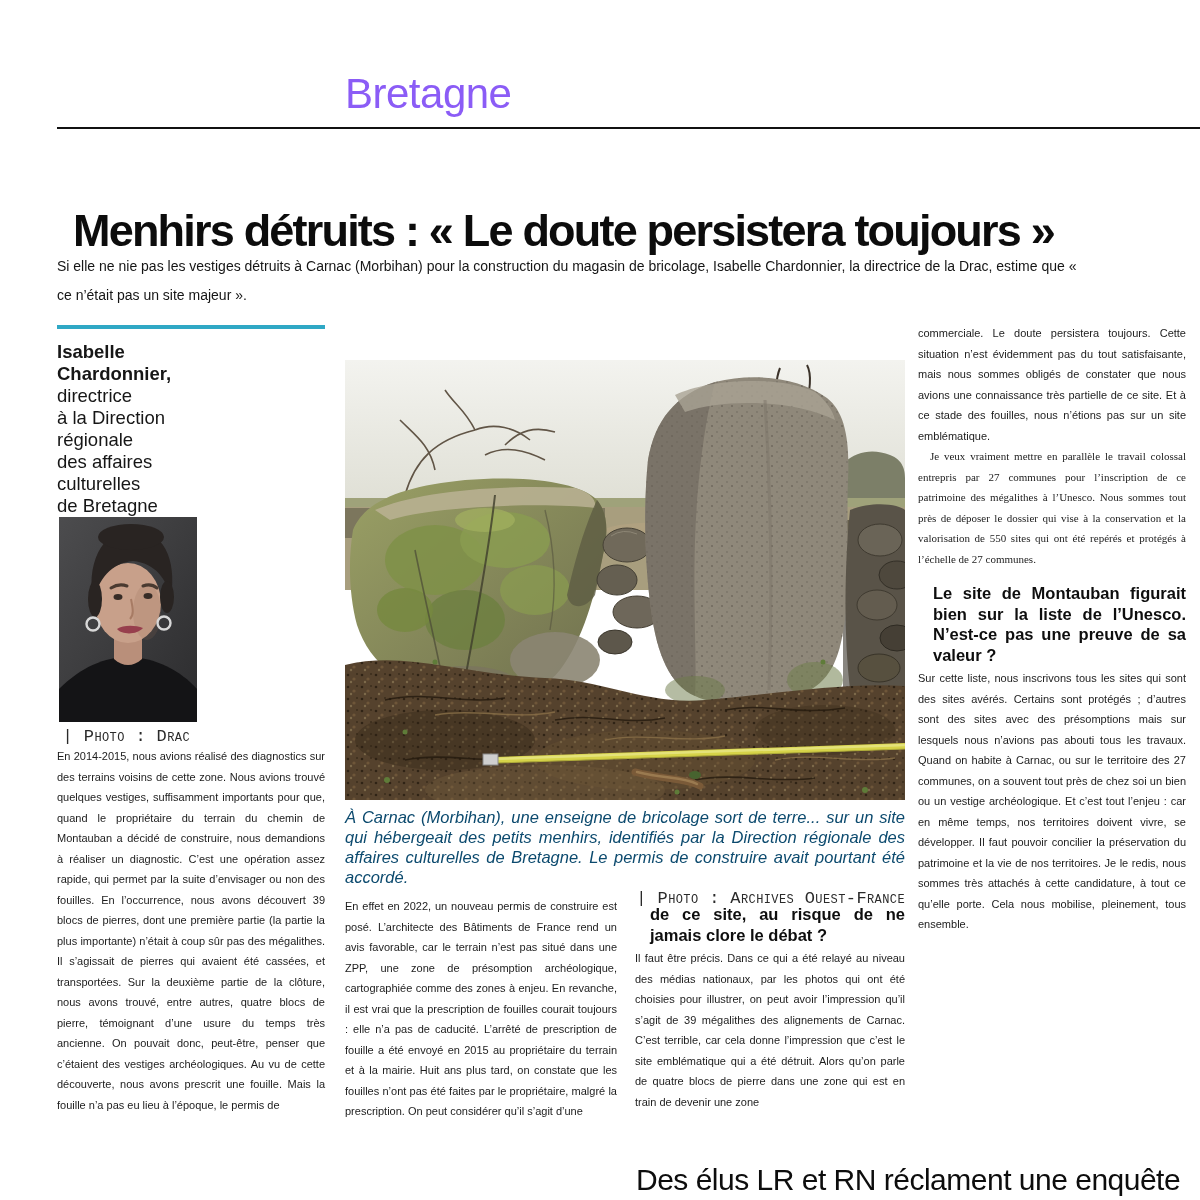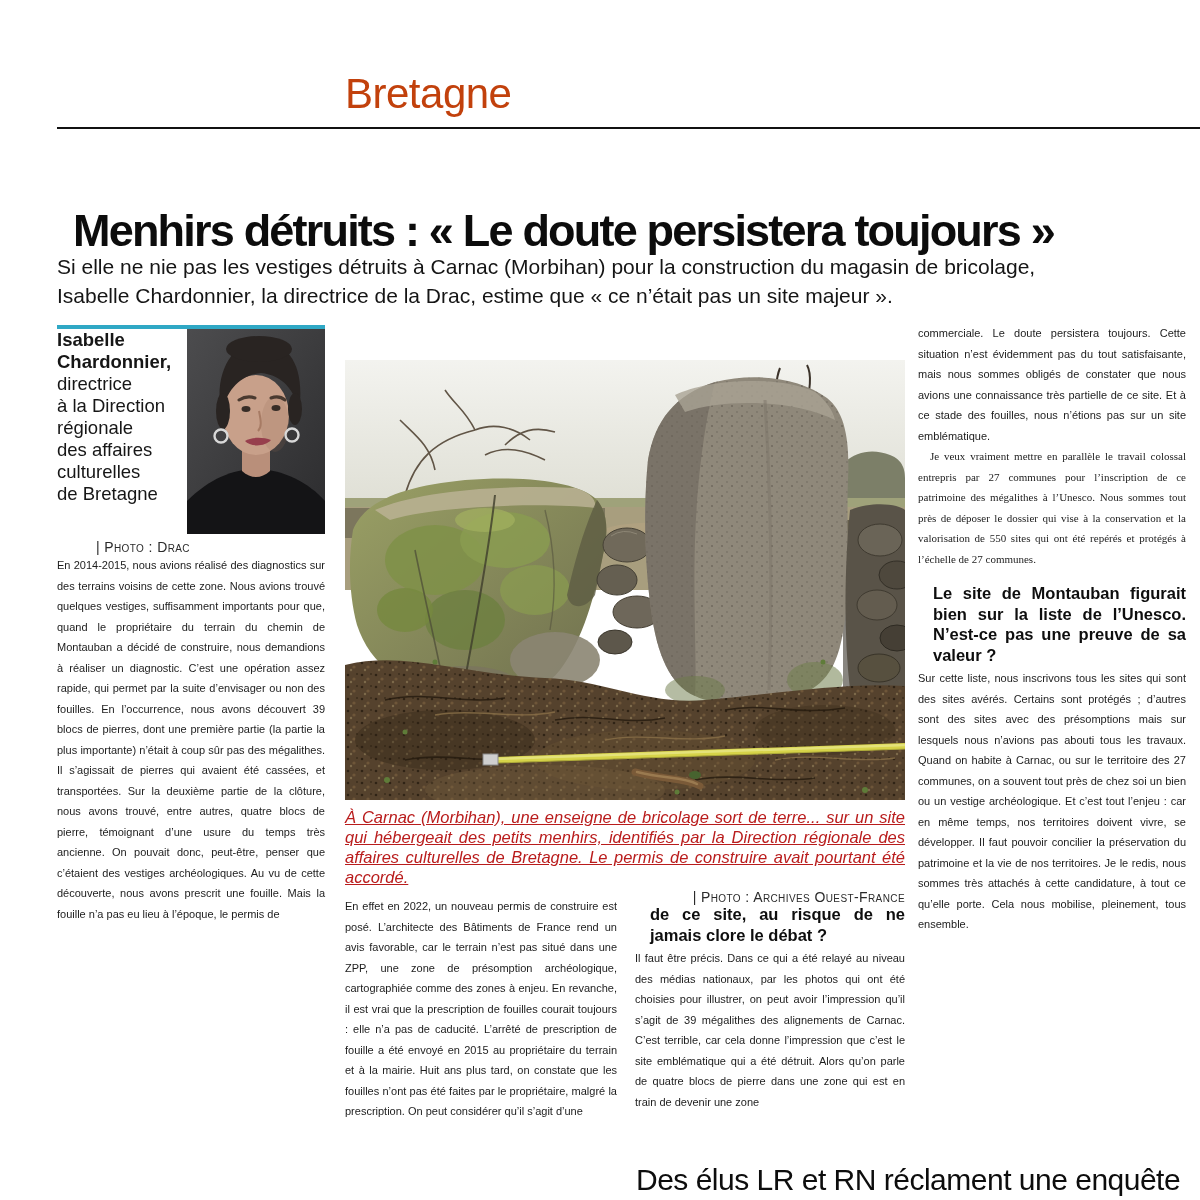--- a/index.html
+++ b/index.html
@@ -5,67 +5,68 @@
   html,body{margin:0;padding:0;background:#ffffff;}
   .page{
     position:relative;width:1200px;height:1200px;background:#ffffff;
     overflow:hidden;
     font-family:"Liberation Sans","DejaVu Sans",sans-serif;
     color:#1b1b1b;
     -webkit-font-smoothing:antialiased;
   }
   .section-title{
     position:absolute;left:345px;top:70px;
-    font-size:42px;font-weight:400;letter-spacing:-0.5px;color:#c2410c;
+    font-size:42px;font-weight:400;letter-spacing:-0.5px;color:#8b5cf6;
   }
   .header-rule{position:absolute;left:57px;top:127px;width:1143px;height:2px;background:#111;}
   .headline{
     position:absolute;left:57px;top:189px;width:1140px;
     font-size:45px;font-weight:700;letter-spacing:-1.8px;color:#0c0c0c;
     white-space:nowrap;margin:16px;
   }
   .subhead{
     position:absolute;left:57px;top:252px;width:1020px;margin:0;
-    font-size:21px;line-height:29px;font-weight:400;color:#151515;
+    font-size:14px;line-height:29px;font-weight:400;color:#151515;
   }
   
   .col1{position:absolute;left:57px;top:325px;width:268px;}
   .col2{position:absolute;left:345px;top:896px;width:272px;}
   .col3{position:absolute;left:635px;top:896px;width:270px;}
   .col4{position:absolute;left:918px;top:323px;width:268px;}
 
   .kicker-rule{height:2px;background:#2fa8c5;}
   .kicker{font-size:18px;font-weight:700;color:#111;padding:4px 0 6px 1px;}
 
-  .portrait-row{display:flex;}
+  .portrait-row{display:flex;margin-top:12px;flex-direction:column;}
   .portrait-text{width:130px;font-size:18.5px;line-height:22px;color:#161616;}
   .portrait-name{font-weight:700;white-space:pre-line;}
   .portrait-role{white-space:pre-line;}
   .portrait-photo{width:138px;height:205px;margin-left:2px;flex:none;}
   .small-credit{
-    font-size:14px;letter-spacing:0.4px;color:#2a2a2a;
+    font-size:17px;letter-spacing:0.4px;color:#2a2a2a;
     font-variant:small-caps;
+    font-family:Liberation Mono, monospace;
   }
   .credit-left{width:133px;text-align:right;margin-top:5px;}
 
   .question{
     font-weight:700;font-size:16.5px;line-height:20.5px;
     text-align:justify;padding-left:15px;margin:14px 0 3px 0;color:#0e0e0e;
   }
   .question.first{margin-top:16px;}
   .bodytext{
     font-size:11px;line-height:20.5px;text-align:justify;margin:0;color:#1c1c1c;
   }
   .bodytext.indent{text-indent:12px;font-family:Liberation Serif, serif;}
 
   .figure{position:absolute;left:345px;top:360px;width:560px;margin:0;}
   .figure svg{display:block;width:560px;height:440px;}
   .figcaption{
     margin-top:7px;font-style:italic;font-size:16.5px;line-height:20px;
-    text-align:justify;color:#b91c1c;text-decoration:underline;
+    text-align:justify;color:#0c4a6e;
   }
   .credit-right{text-align:right;margin-top:2px;}
 
   .next-headline{
     position:absolute;left:636px;top:1163px;margin:0;
     font-size:30px;font-weight:400;letter-spacing:-0.5px;color:#0d0d0d;white-space:nowrap;
   }
 </style>
 </head>
 <body>

